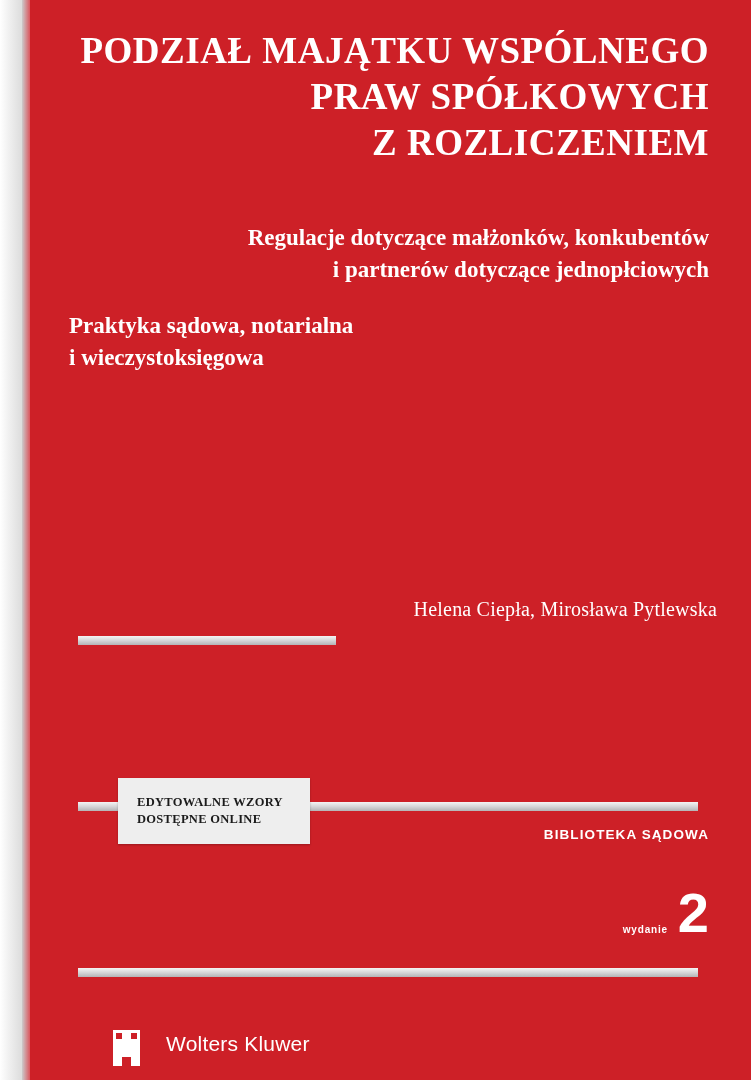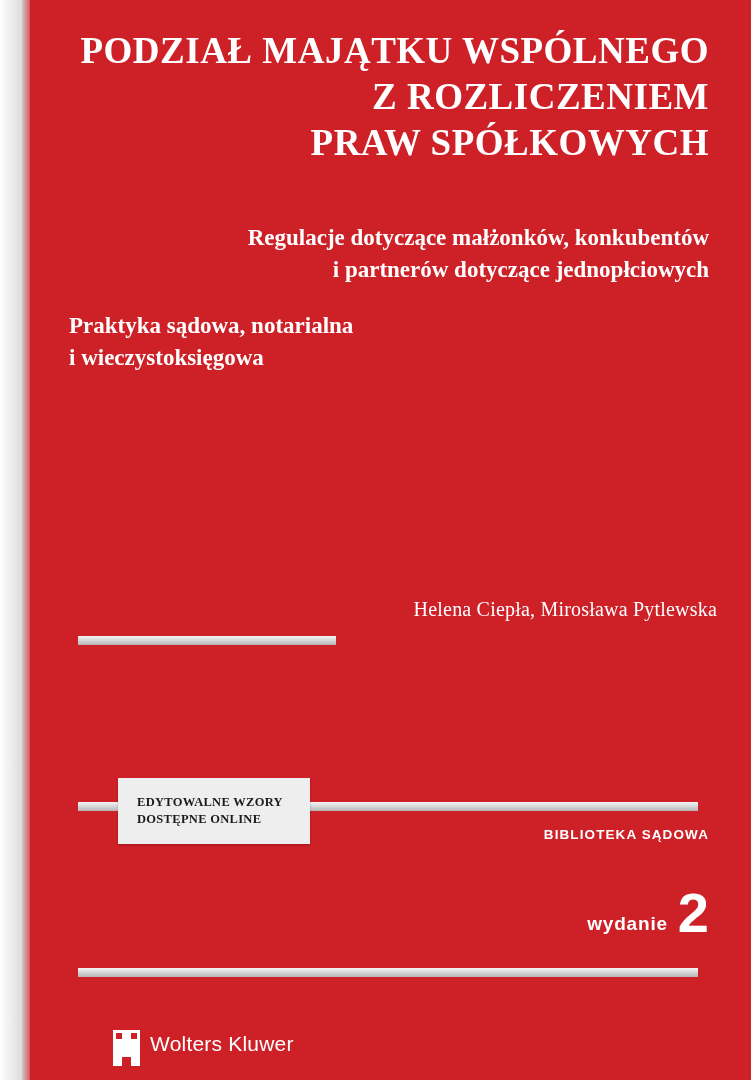--- a/index.html
+++ b/index.html
@@ -157,41 +157,41 @@
     top: 885px;
     display: flex;
     align-items: flex-end;
     justify-content: flex-end;
     gap: 10px;
   }
   .edition-label {
     color: #ffffff;
     font-family: "Liberation Sans", sans-serif;
     font-weight: bold;
-    font-size: 19px;
+    font-size: 10px;
     letter-spacing: 0.8px;
     text-transform: lowercase;
     padding-bottom: 6px;
   }
   .edition-number {
     color: #ffffff;
     font-family: "Liberation Sans", sans-serif;
     font-weight: bold;
     font-size: 56px;
     line-height: 56px;
   }
 
   
   .publisher {
     position: absolute;
     left: 70px;
     top: 1030px;
     display: flex;
     align-items: center;
-    gap: 10px;
+    gap: 26px;
     padding-left: 43px;
   }
   .wk-mark {
     position: relative;
     width: 27px;
     height: 27px;
     background: #ffffff;
   }
   .wk-mark::before {
     content: "";
@@ -223,22 +223,22 @@
 <body>
 
 <div class="cover">
 
   <div class="spine"></div>
   <div class="spine-shadow"></div>
   <div class="field"></div>
 
   <div class="title-block">
     <div class="title-line">PODZIAŁ MAJĄTKU WSPÓLNEGO</div>
+    <div class="title-line">PRAW SPÓŁKOWYCH</div>
     <div class="title-line">Z ROZLICZENIEM</div>
-    <div class="title-line">PRAW SPÓŁKOWYCH</div>
   </div>
 
   <div class="subtitle-block">
     <div class="sub-line">Regulacje dotyczące małżonków, konkubentów</div>
     <div class="sub-line">i partnerów dotyczące jednopłciowych</div>
   </div>
 
   <div class="subtitle-block2">
     <div class="sub-line">Praktyka sądowa, notarialna</div>
     <div class="sub-line">i wieczystoksięgowa</div>

